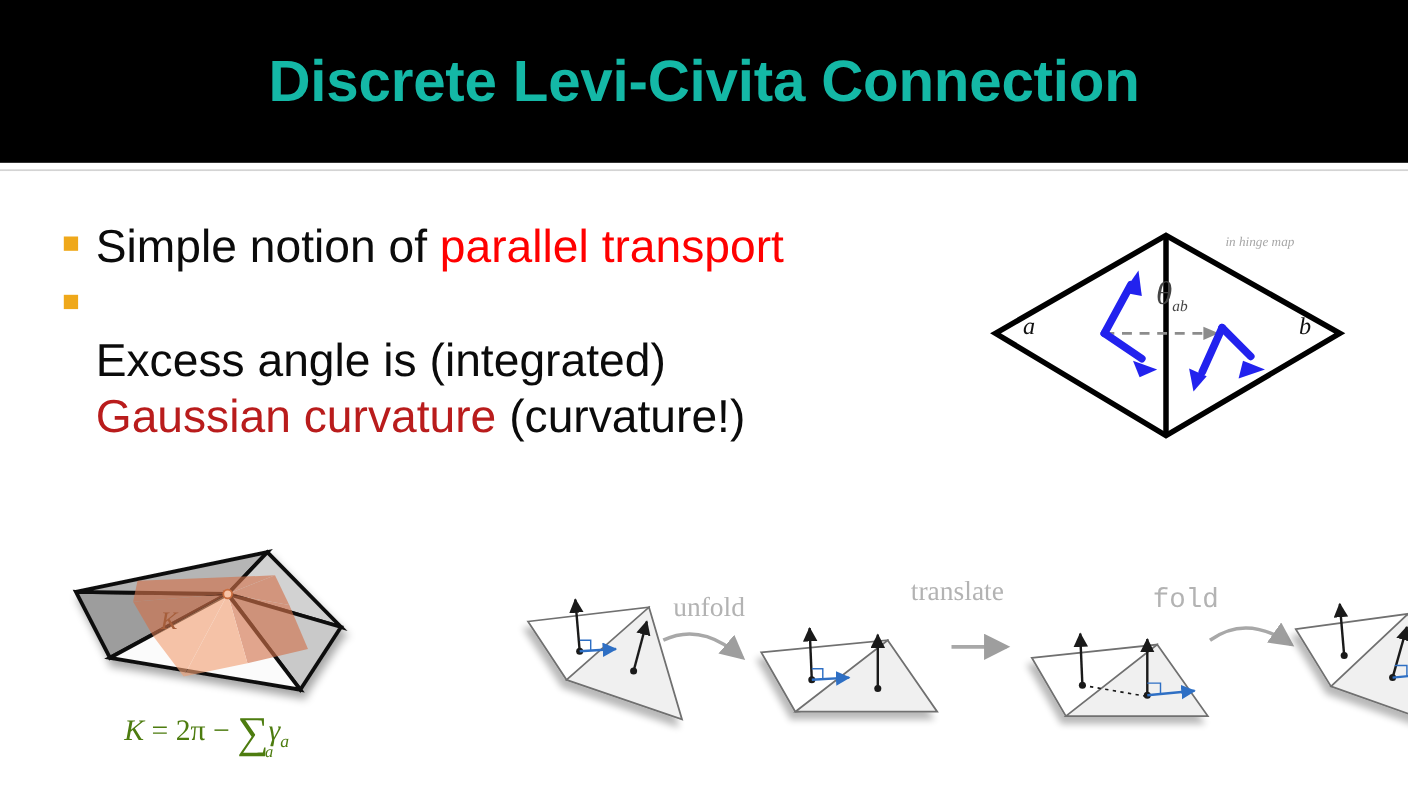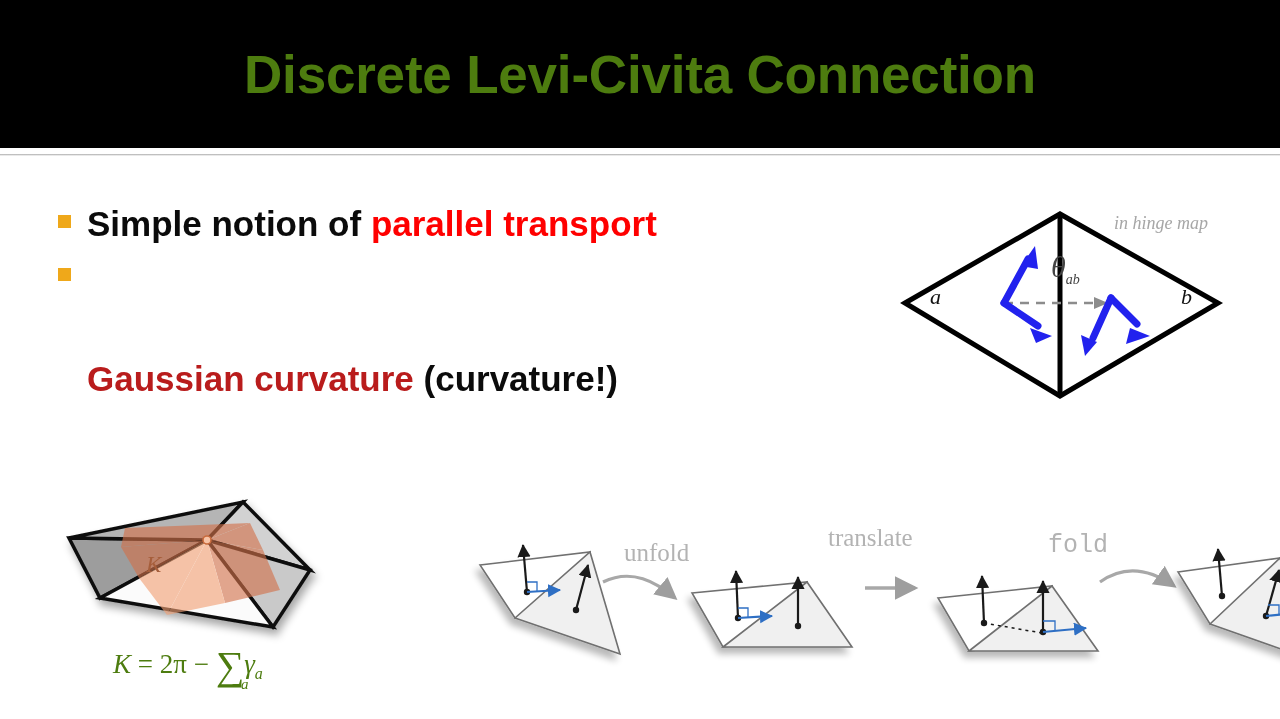--- a/index.html
+++ b/index.html
@@ -21,21 +21,21 @@
     left: 0;
     top: 0;
     width: 1280px;
     height: 148px;
     background: #000000;
     display: flex;
     align-items: center;
     justify-content: center;
   }
   #slide-title {
-    color: #4d7c0f;
+    color: #14b8a6;
     font-size: 53px;
     font-weight: bold;
     letter-spacing: -0.2px;
     white-space: nowrap;
     font-family: "Liberation Sans", sans-serif;
   }
   #header-rule {
     position: absolute;
     left: 0;
     top: 153px;
@@ -58,22 +58,22 @@
   }
   .bullet-marker {
     width: 13px;
     height: 13px;
     background: #EFA81A;
     margin-top: 17px;
     margin-right: 16px;
     flex: 0 0 auto;
   }
   .bullet-text {
-    font-size: 35px;
-    font-weight: bold;
+    font-size: 42px;
+    font-weight: normal;
     color: #0b0b0b;
     line-height: 51px;
     font-family: "Liberation Sans", sans-serif;
   }
   .accent-red { color: #FF0000; }
   .accent-purple { color: #b91c1c; }
 
   
   #hinge-figure {
     position: absolute;
@@ -82,21 +82,21 @@
     width: 380px;
     height: 216px;
   }
   #hinge-figure .lbl {
     position: absolute;
     font-family: "Liberation Serif", serif;
     font-style: italic;
   }
   #hinge-label-a { left: 50px;  top: 88px;  font-size: 22px; color: #111; }
   #hinge-label-b { left: 301px; top: 88px;  font-size: 22px; color: #111; }
-  #hinge-caption { left: 234px; top: 17px;  font-size: 18px; color: #a6a6a6;
+  #hinge-caption { left: 234px; top: 17px;  font-size: 12px; color: #a6a6a6;
                    font-family: "Liberation Sans", sans-serif; font-style: italic; white-space: nowrap; }
   #hinge-theta  { left: 171px; top: 54px; font-size: 30px; color: #444;
                   font-family: "Liberation Serif", serif; font-style: normal; }
   #hinge-theta sub { font-size: 14px; font-style: italic; }
 
   
   #curvature-figure {
     position: absolute;
     left: 55px;
     top: 490px;
@@ -146,21 +146,21 @@
     width: 820px;
     height: 175px;
   }
   .strip-label {
     position: absolute;
     font-family: "Liberation Serif", serif;
     font-size: 25px;
     color: #b3b3b3;
     white-space: nowrap;
   }
-  #label-unfold    { left: 164px; top: 19px; }
+  #label-unfold    { left: 152px; top: 19px; }
   #label-translate { left: 368px; top: 4px; }
   #label-fold      { left: 588px; top: 11px; font-family: Liberation Mono, monospace; }
 
   svg { display: block; overflow: visible; }
 </style>
 </head>
 <body>
 
 <div id="title-banner">
   <div id="slide-title">Discrete Levi-Civita Connection</div>
@@ -171,21 +171,21 @@
 
   <div class="bullet-row">
     <span class="bullet-marker"></span>
     <span class="bullet-text"><span>Simple notion of </span><span class="accent-red">parallel transport</span></span>
   </div>
 
   <div class="bullet-row">
     <span class="bullet-marker"></span>
     <span class="bullet-text">
       <br>
-      <br>
+      <span>Excess angle is (integrated)</span><br>
       <span class="accent-purple">Gaussian curvature</span><span> (curvature!)</span>
     </span>
   </div>
 
 </div>
 
 <div id="hinge-figure">
   <svg width="380" height="216" viewBox="0 0 380 216">
 
     <polygon points="25,107 180,18 338,107 180,200" fill="#ffffff" stroke="#000000" stroke-width="5"></polygon>

